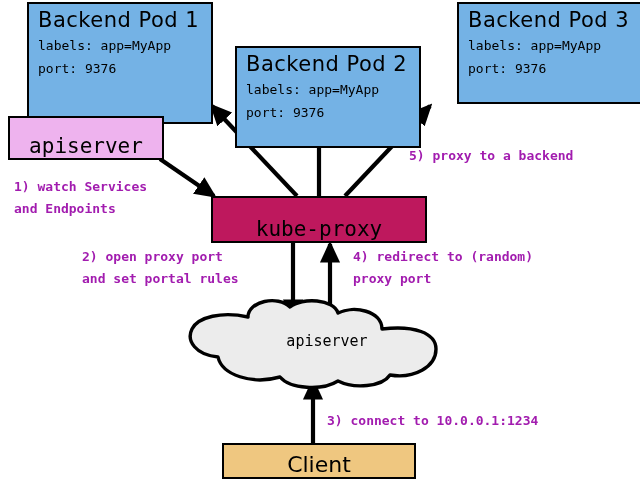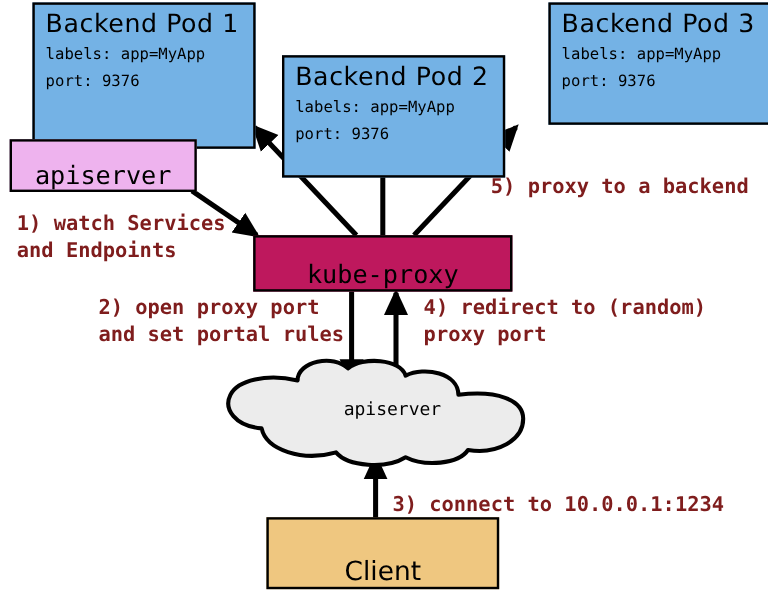--- a/index.html
+++ b/index.html
@@ -72,47 +72,47 @@
   #kube-proxy {
     left: 211px;
     top: 196px;
     width: 216px;
     height: 47px;
     background: #be185d;
   }
   #kube-proxy .plainbox-label { font-size: 21px; }
   #client {
     left: 222px;
-    top: 431px;
+    top: 443px;
     width: 194px;
-    height: 60px;
+    height: 36px;
     background: #efc780;
   }
   #client .plainbox-label {
     font-family: "DejaVu Sans", sans-serif;
     font-size: 22px;
   }
   #cloud-label {
     position: absolute;
     left: 186px;
     top: 332px;
     width: 282px;
     text-align: center;
     font-family: "DejaVu Sans Mono", monospace;
     font-size: 15px;
     color: #000000;
     z-index: 4;
   }
   .step {
     position: absolute;
     font-family: "DejaVu Sans Mono", monospace;
-    font-size: 17px;
+    font-size: 13px;
     font-weight: bold;
     line-height: 22px;
-    color: #7f1d1d;
+    color: #a21caf;
     white-space: pre;
     z-index: 4;
   }
   #step1 { left: 14px;  top: 176px; }
   #step2 { left: 66px;  top: 246px; margin-left: 16px; }
   #step3 { left: 327px; top: 410px; }
   #step4 { left: 353px; top: 246px; }
   #step5 { left: 409px; top: 145px; }
 </style>
 </head>

